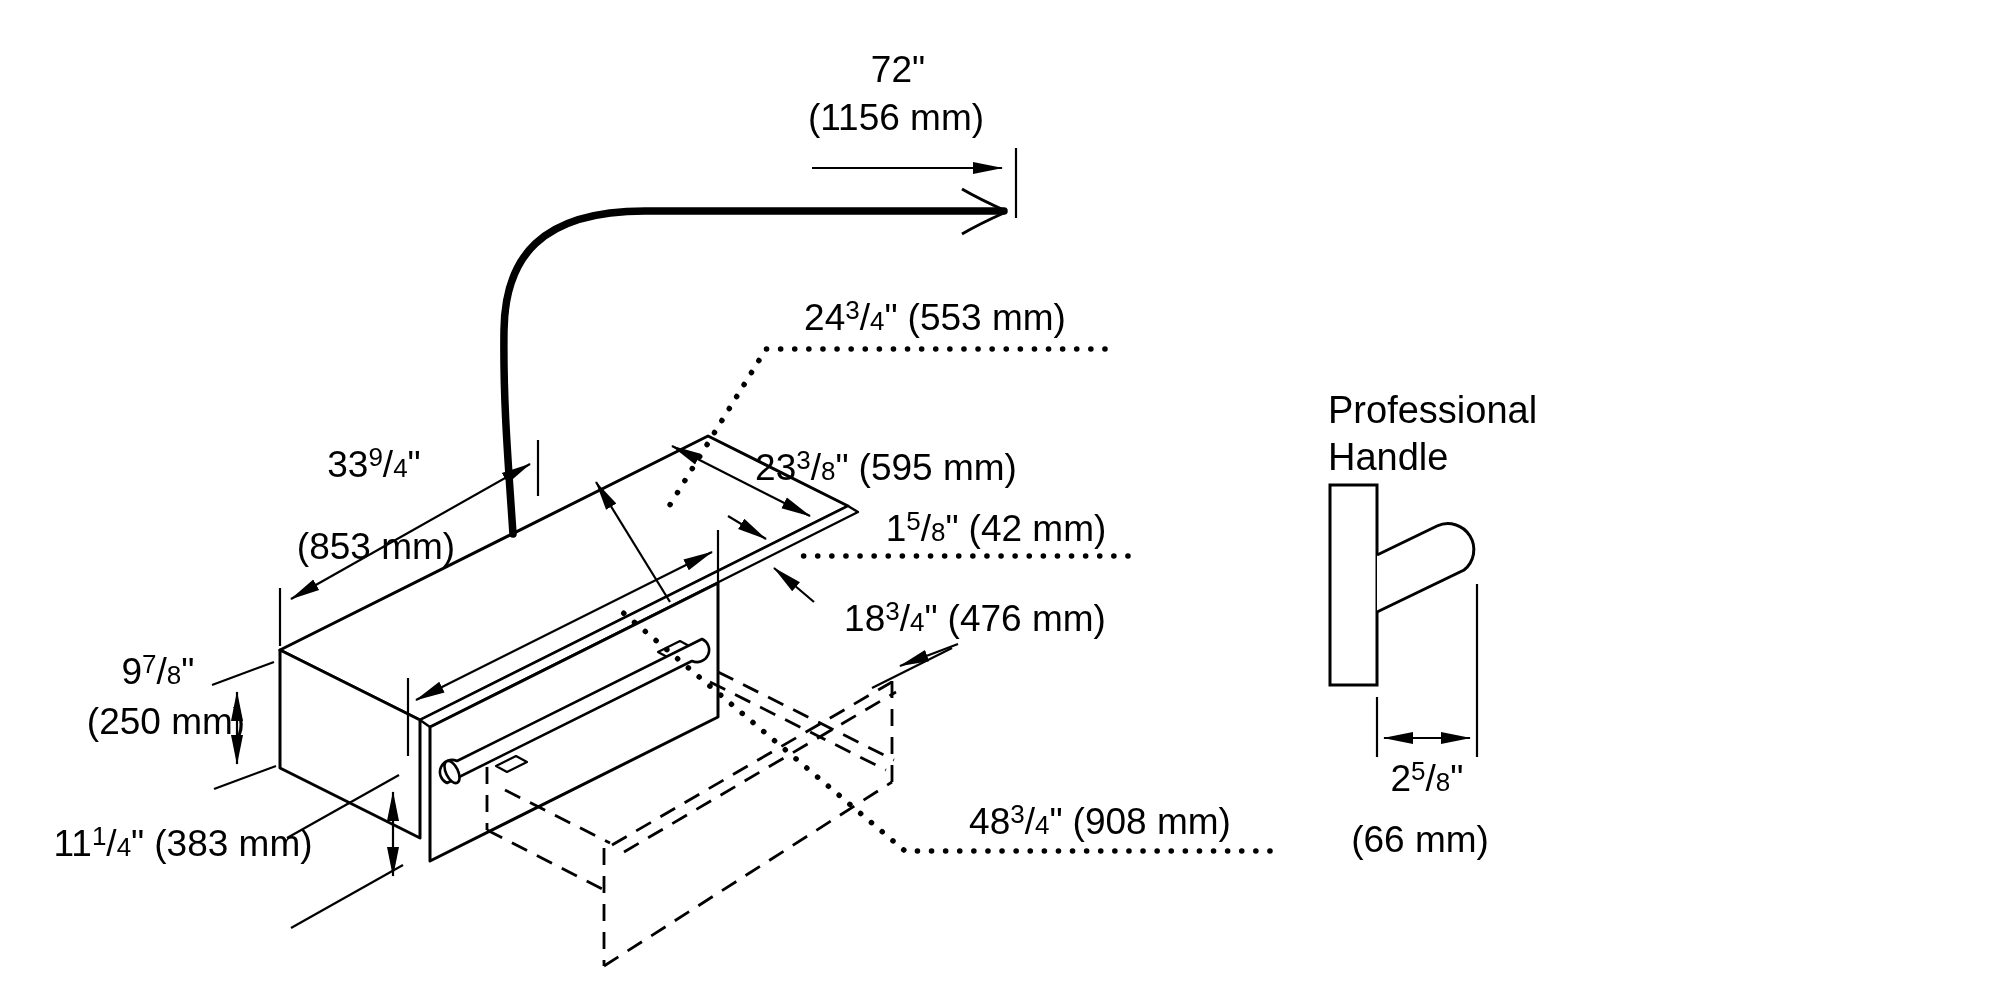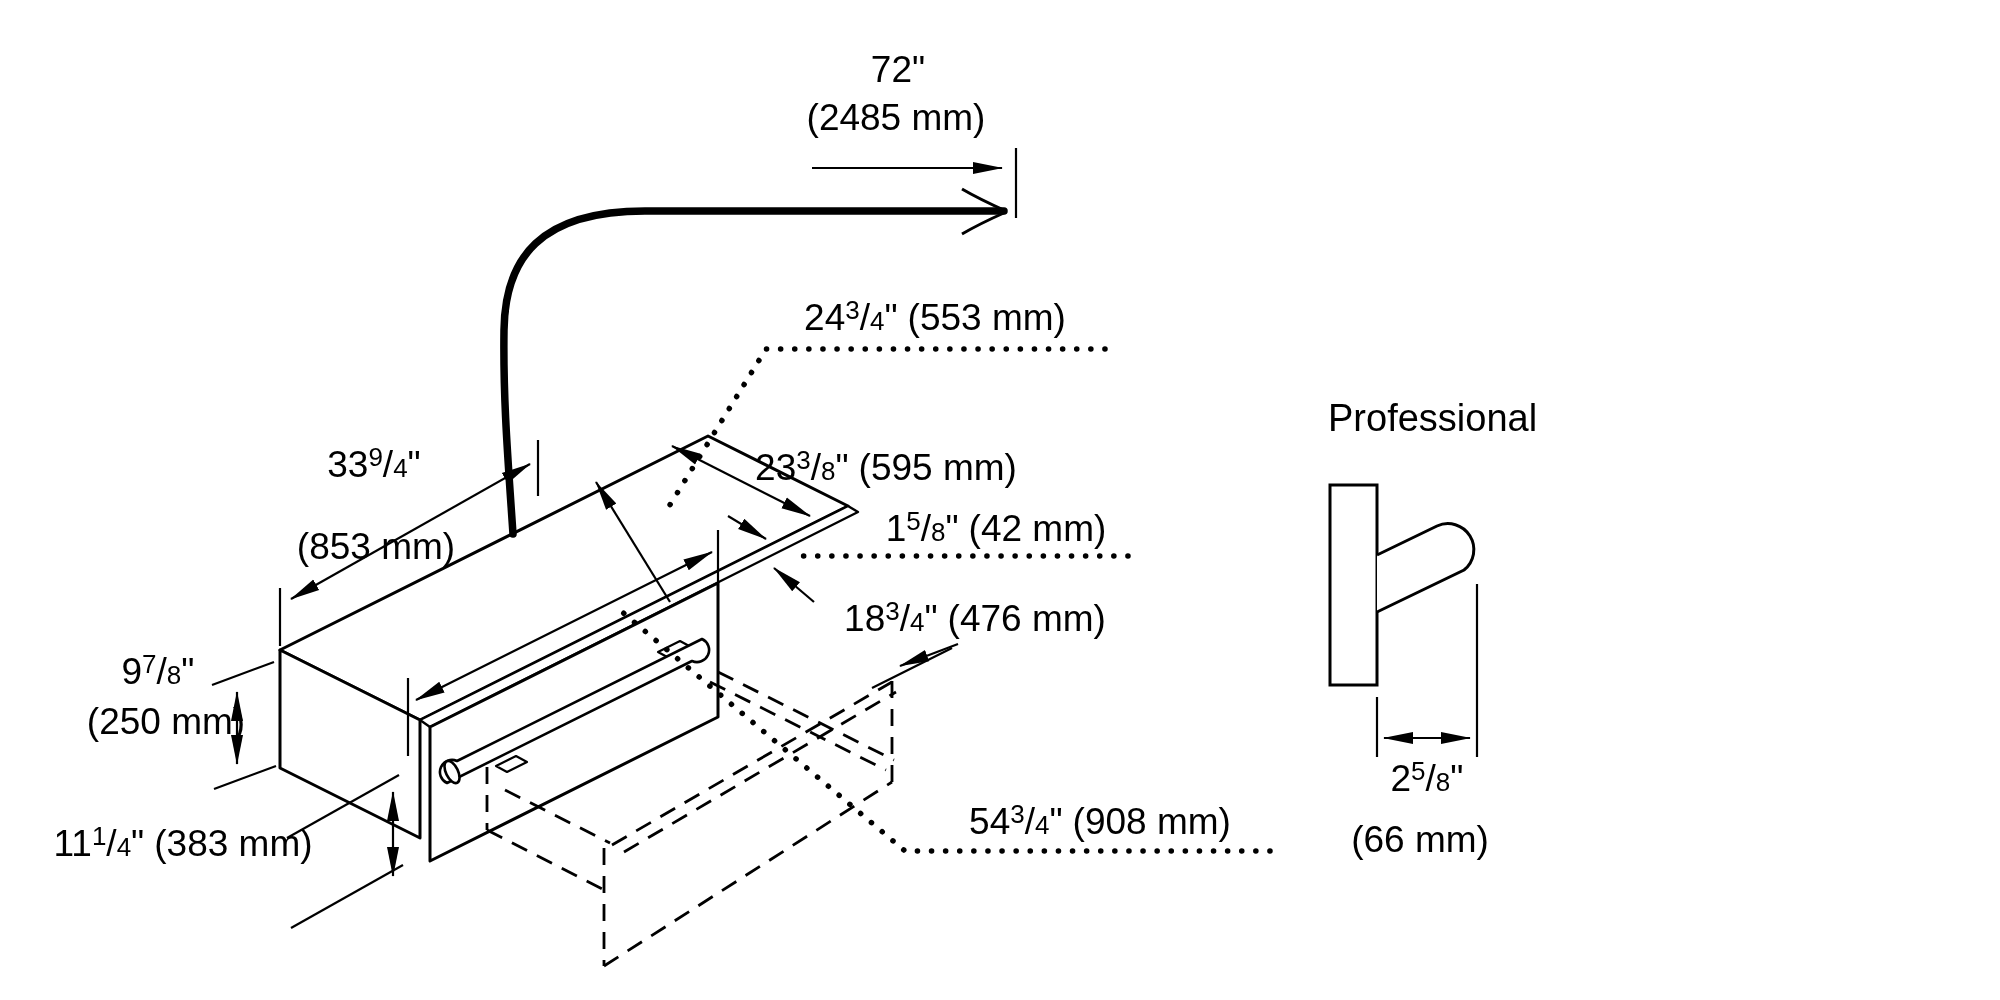--- a/index.html
+++ b/index.html
@@ -100,40 +100,41 @@
   <g stroke="#000" fill="none" stroke-width="3">
     <rect x="1330" y="485" width="47" height="200" fill="#fff"></rect>
     <path fill="#fff" d="M1377,555 L1437,526 A26,26 0 0 1 1464,570 L1377,612"></path>
     <line stroke-width="2.2" x1="1377" y1="697" x2="1377" y2="757"></line>
     <line stroke-width="2.2" x1="1477" y1="584" x2="1477" y2="757"></line>
     <line stroke-width="2.2" x1="1384" y1="738" x2="1470" y2="738" marker-start="url(#ahs)" marker-end="url(#ah)"></line>
   </g>
 </svg>
 
 <div class="lbl" style="left:898px;top:70px;"><span>72</span><span>"</span></div>
-<div class="lbl" style="left:896px;top:118px;"><span>(2485 mm)</span></div>
+<div class="lbl" style="left:896px;top:118px;"><span>(1156 mm)</span></div>
 
 <div class="lbl" style="left:935px;top:317px;"><span>24</span><span class="fn">3</span><span>/</span><span class="fd">4</span><span>"</span><span class="mm">(553 mm)</span></div>
 
 <div class="lbl" style="left:374px;top:464px;"><span>33</span><span class="fn">9</span><span>/</span><span class="fd">4</span><span>"</span></div>
 <div class="lbl" style="left:376px;top:511px;margin-top:36px;"><span>(853 mm)</span></div>
 
 <div class="lbl" style="left:886px;top:467px;"><span>23</span><span class="fn">3</span><span>/</span><span class="fd">8</span><span>"</span><span class="mm">(595 mm)</span></div>
 
 <div class="lbl" style="left:996px;top:528px;"><span>1</span><span class="fn">5</span><span>/</span><span class="fd">8</span><span>"</span><span class="mm">(42 mm)</span></div>
 
 <div class="lbl" style="left:975px;top:618px;"><span>18</span><span class="fn">3</span><span>/</span><span class="fd">4</span><span>"</span><span class="mm">(476 mm)</span></div>
 
 <div class="lbl" style="left:158px;top:671px;"><span>9</span><span class="fn">7</span><span>/</span><span class="fd">8</span><span>"</span></div>
 <div class="lbl" style="left:166px;top:722px;"><span>(250 mm)</span></div>
 
 <div class="lbl" style="left:183px;top:843px;"><span>11</span><span class="fn">1</span><span>/</span><span class="fd">4</span><span>"</span><span class="mm">(383 mm)</span></div>
 
-<div class="lbl" style="left:1100px;top:821px;"><span>54</span><span class="fn">3</span><span>/</span><span class="fd">4</span><span>"</span><span class="mm">(908 mm)</span></div>
+<div class="lbl" style="left:1100px;top:821px;"><span>48</span><span class="fn">3</span><span>/</span><span class="fd">4</span><span>"</span><span class="mm">(908 mm)</span></div>
 
-<div class="title" style="left:1328px;top:387px;margin-top:8px;">
+<div class="title" style="left:1328px;top:387px;">
   <div>Professional</div>
+  <div>Handle</div>
 </div>
 
 <div class="lbl" style="left:1427px;top:778px;"><span>2</span><span class="fn">5</span><span>/</span><span class="fd">8</span><span>"</span></div>
 <div class="lbl" style="left:1420px;top:824px;margin-top:16px;"><span>(66 mm)</span></div>
 
 </div>
 
 </body></html>

